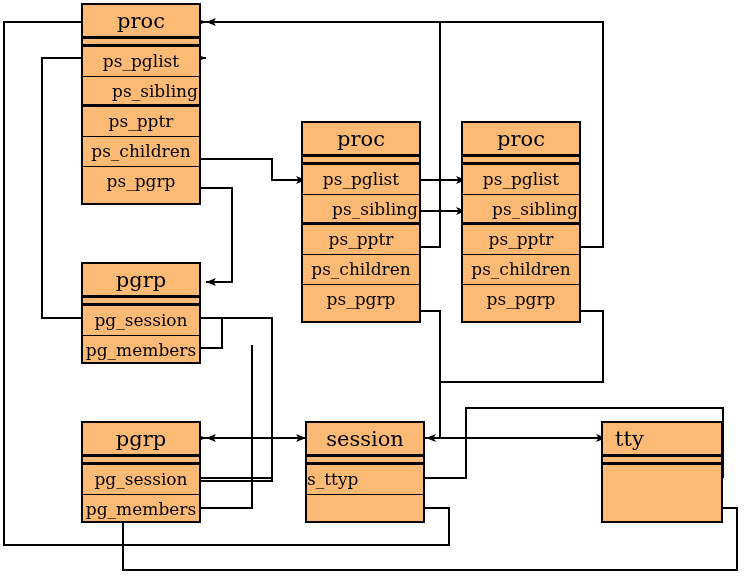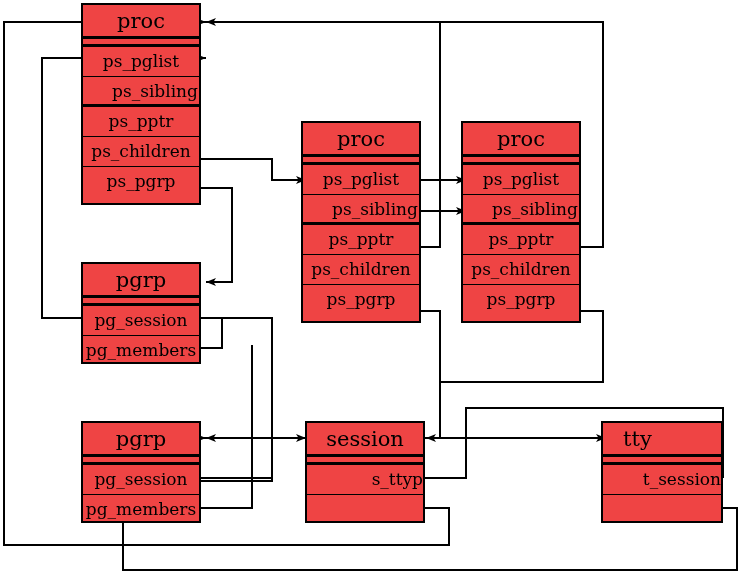--- a/index.html
+++ b/index.html
@@ -20,53 +20,53 @@
   #wires {
     position: absolute;
     left: 0;
     top: 0;
     width: 753px;
     height: 584px;
   }
   .box {
     position: absolute;
     box-sizing: border-box;
-    background: #ef4444;
+    background: #fdba74;
     border: 2px solid #000000;
     z-index: 5;
   }
   .box .title {
     box-sizing: border-box;
     height: 34px;
     line-height: 32px;
     font-size: 21px;
     color: #000000;
     border-bottom: 3px solid #000000;
     white-space: nowrap;
     overflow: hidden;
   }
   .box .title.center { text-align: center; }
-  .box .title.left { text-align: left; padding-left: 20px; }
+  .box .title.left { text-align: left; padding-left: 12px; }
   .box .gap {
     box-sizing: border-box;
     height: 8px;
     border-bottom: 3px solid #000000;
   }
   .box .field {
     box-sizing: border-box;
     height: 30px;
     line-height: 28px;
     font-size: 17px;
     color: #000000;
     border-bottom: 1px solid #000000;
     white-space: nowrap;
     overflow: hidden;
   }
   .box .field.center { text-align: center; }
-  .box .field.left { text-align: right; padding-left: 10px; }
+  .box .field.left { text-align: left; }
   .box .field.thick { border-bottom-width: 3px; padding-left: 28px; }
   .box .field.last { border-bottom: none; }
 </style>
 </head>
 <body>
 
 <div id="canvas">
 
   <svg id="wires" viewBox="0 0 753 584" xmlns="http://www.w3.org/2000/svg">
     <defs>
@@ -161,16 +161,15 @@
 
   <div class="box" id="session" style="left:305px; top:421px; width:120px; height:102px;">
     <div class="title center">session</div>
     <div class="gap"></div>
     <div class="field left">s_ttyp</div>
   </div>
 
   <div class="box" id="tty" style="left:601px; top:421px; width:122px; height:102px;">
     <div class="title left">tty</div>
     <div class="gap"></div>
-    <div class="field left">t_session</div>
   </div>
 
 </div>
 
 </body></html>

